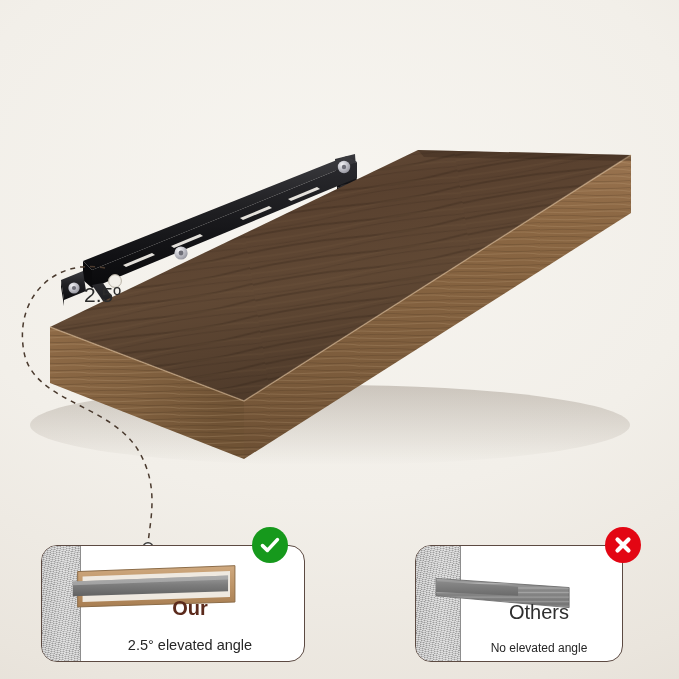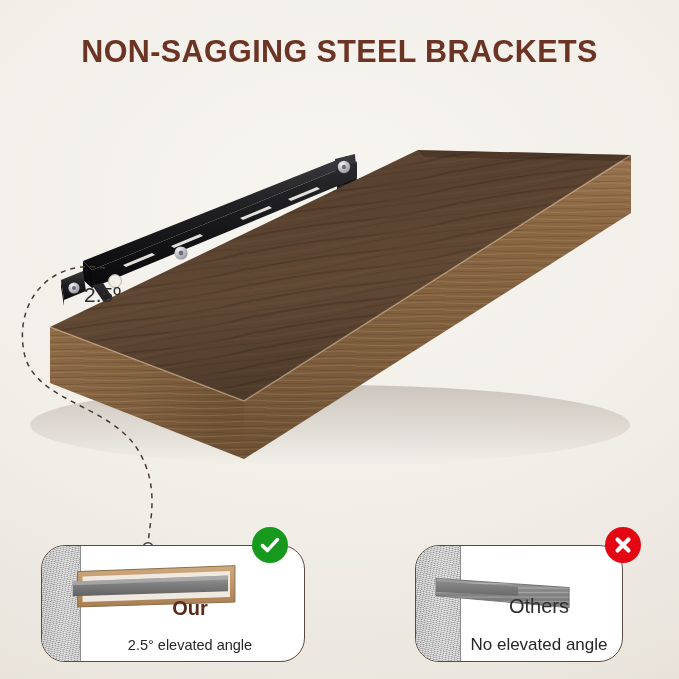--- a/index.html
+++ b/index.html
@@ -45,21 +45,21 @@
     width: 679px;
     height: 420px;
   }
   #hero svg { display:block; }
 
   
   .panel {
     position: absolute;
     box-sizing: border-box;
     border: 1.4px solid #5c4a42;
-    border-radius: 24px;
+    border-radius: 16px;
     background: #ffffff;
     overflow: hidden;
   }
   #panel-our  { left: 41px;  top: 545px; width: 264px; height: 117px; }
   #panel-others { left: 415px; top: 545px; width: 208px; height: 117px; }
 
   .panel-wall {
     position: absolute;
     left: 0; top: 0;
     width: 38px;
@@ -88,21 +88,21 @@
     line-height: 1.1;
     font-family: "Liberation Sans", sans-serif;
   }
   #panel-others .cap-main { color: #2f2f2f; font-weight: normal; font-size: 20px; }
   .cap-sub {
     font-size: 14.5px;
     color: #262626;
     margin-top: 18px;
     font-family: "Liberation Sans", sans-serif;
   }
-  #panel-others .cap-sub { font-size: 17px; }
+  #panel-others .cap-sub { font-size: 12px; }
 
   .panel-art { position: absolute; left: 0; top: 0; width: 100%; height: 100%; }
 
   
   .badge {
     position: absolute;
     width: 36px;
     height: 36px;
     border-radius: 50%;
     display: flex;
@@ -114,21 +114,20 @@
   .badge svg { display:block; }
 
   
   #connector { position: absolute; left: 0; top: 0; width: 679px; height: 679px; pointer-events: none; }
 </style>
 </head>
 <body>
 
 <div id="scene">
 
-  <div id="title">NON-SAGGING STEEL BRACKETS</div>
 
   <div id="hero">
     <svg width="679" height="420" viewBox="0 0 679 420" xmlns="http://www.w3.org/2000/svg">
       <defs>
 
         <linearGradient id="gTop" x1="0" y1="0" x2="0.35" y2="1">
           <stop offset="0%" stop-color="#6a513c"></stop>
           <stop offset="30%" stop-color="#59412f"></stop>
           <stop offset="62%" stop-color="#604834"></stop>
           <stop offset="100%" stop-color="#4e3a2a"></stop>

